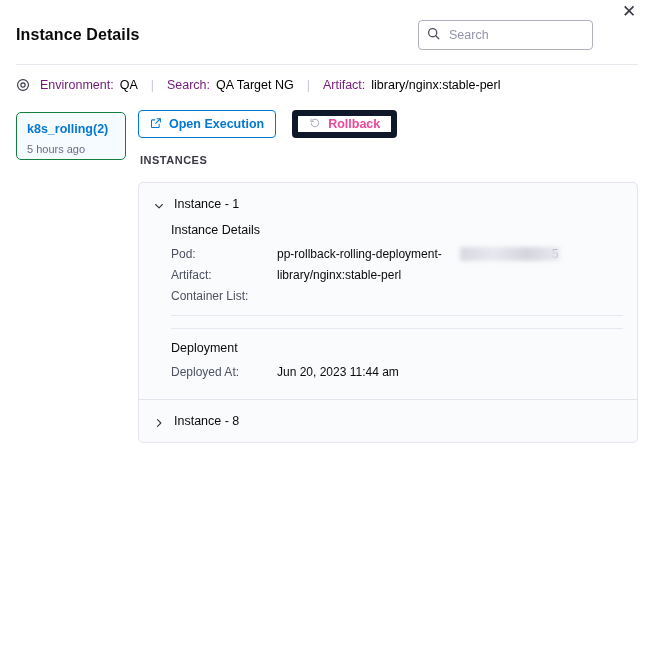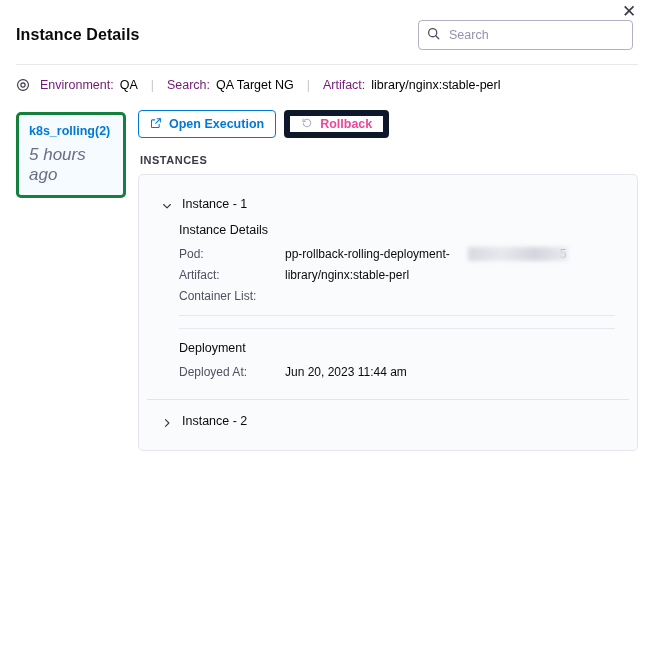--- a/index.html
+++ b/index.html
@@ -38,21 +38,21 @@
     font-weight: bold;
     color: #0b0b0d;
     letter-spacing: .1px;
   }
   .search-wrap {
     position: relative;
     width: 220px;
     height: 30px;
   }
   .search-box {
-    width: 215px; height: 30px;
+    width: 175px; height: 30px;
     border: 1px solid #b0b1c4;
     border-radius: 4px;
     background: #fff;
     display: flex;
     align-items: center;
     padding: 0 8px;
     gap: 7px;
   }
   .search-icon { flex: 0 0 auto; display: block; }
   .search-input {
@@ -95,46 +95,45 @@
   .body {
     display: flex;
     padding: 0 0 0 0;
   }
   .left-col {
     width: 136px;
     padding: 8px 10px 0 16px;
     flex: 0 0 auto;
   }
   .exec-card {
-    border: 3px solid #15803d;
+    border: 1px solid #15803d;
     border-radius: 5px;
     background: #f5fbff;
-    padding: 9px 10px 10px 10px;
+    padding: 9px 10px 4px 10px;
     cursor: pointer;
   }
   .exec-card .name {
     font-size: 12.5px;
     font-weight: bold;
     color: #0278d5;
     margin-bottom: 7px;
   }
   .exec-card .time {
-    font-size: 17px;
+    font-size: 11px;
     color: #6b6d85;
-    font-style: italic;
   }
 
   .right-col {
     flex: 1 1 auto;
     padding: 6px 16px 0 2px;
   }
   .action-row {
     display: flex;
     align-items: center;
-    gap: 8px;
+    gap: 16px;
     margin-bottom: 16px;
   }
   .btn {
     height: 28px;
     border-radius: 4px;
     display: inline-flex;
     align-items: center;
     gap: 7px;
     padding: 0 11px;
     font-size: 12.5px;
@@ -150,28 +149,28 @@
     border: 6px solid #0f172a;
     color: #ec4899;
     cursor: default;
     justify-content: space-between;
   }
   .section-label {
     font-size: 11px;
     font-weight: bold;
     letter-spacing: .5px;
     color: #383946;
-    margin: 0 0 8px 2px;
+    margin: 0 0 16px 2px;
   }
 
   .instances-box {
     border: 1px solid #e4e4ed;
     border-radius: 5px;
     background: #fafbfc;
-    padding: 8px;
+    padding: 0;
   }
   .inst-header {
     display: flex;
     align-items: center;
     gap: 9px;
     padding: 14px 14px 12px 14px;
     cursor: pointer;
   }
   .chev {
     width: 12px; height: 12px;
@@ -360,19 +359,19 @@
           </div>
 
         </div>
 
         <div class="inst-footer">
           <span class="chev">
             <svg width="12" height="12" viewBox="0 0 16 16" fill="none">
               <path d="M6 3.5 10.5 8 6 12.5" stroke="#383946" stroke-width="1.5" stroke-linecap="round" stroke-linejoin="round"></path>
             </svg>
           </span>
-          <span class="inst-title">Instance - 2</span>
+          <span class="inst-title">Instance - 8</span>
         </div>
 
       </div>
     </div>
   </div>
 </div>
 
 </body></html>

